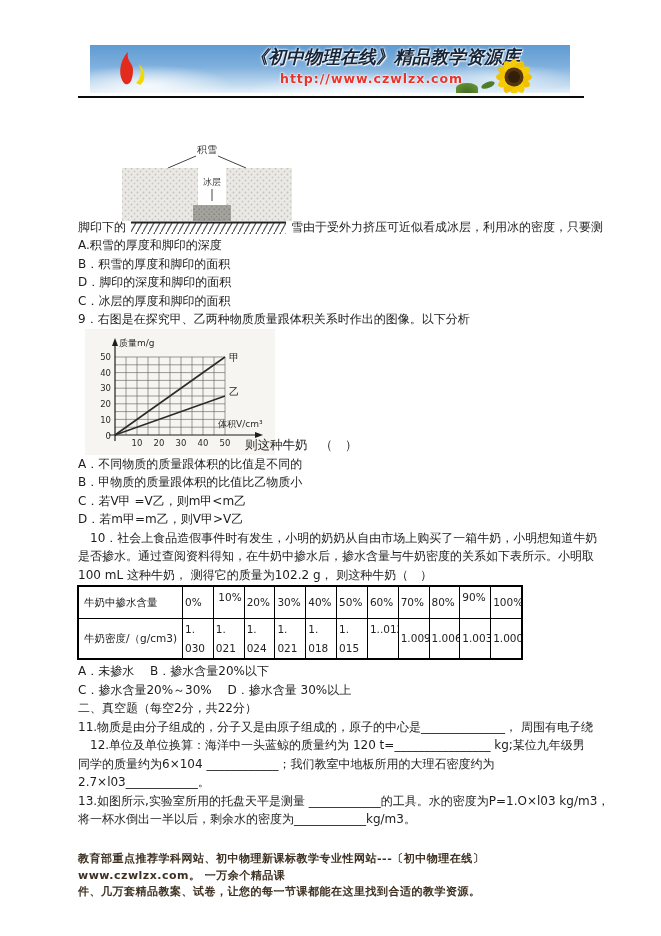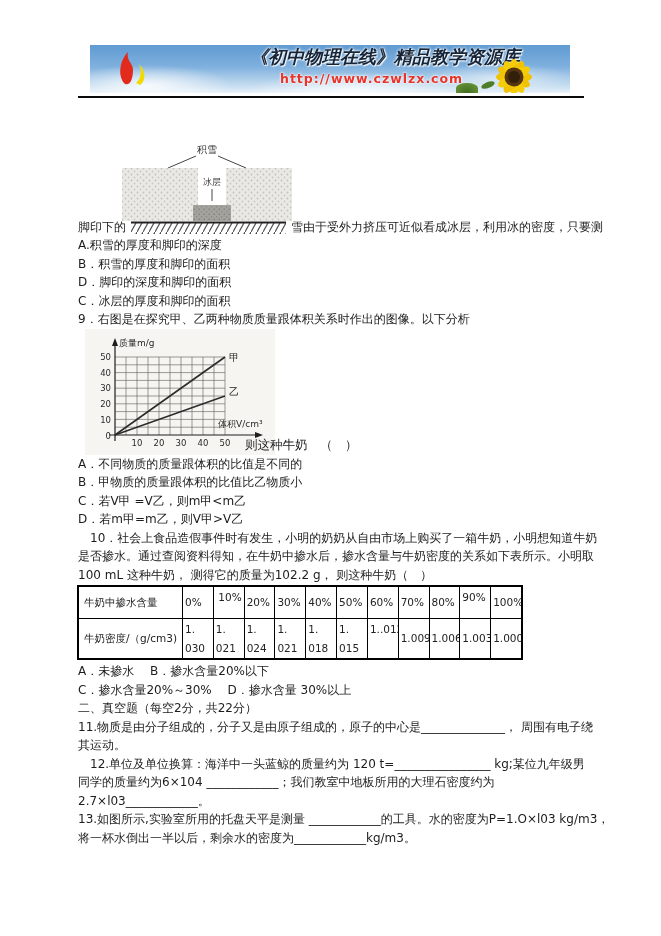--- a/index.html
+++ b/index.html
@@ -233,25 +233,28 @@
       </tr>
     </tbody>
       </table>
 
     <div class="line">A．未掺水　 B．掺水含量20%以下</div>
     <div class="line">C．掺水含量20%～30%　 D．掺水含量 30%以上</div>
 
     <div class="line">二、真空题（每空2分，共22分）</div>
 
     <div class="line">11.物质是由分子组成的，分子又是由原子组成的，原子的中心是______________， 周围有电子绕</div>
-    <div class="line">其运动。</div>
 
     <div class="line indent">12.单位及单位换算：海洋中一头蓝鲸的质量约为 120 t=________________ kg;某位九年级男</div>
     <div class="line">同学的质量约为6×104 ____________；我们教室中地板所用的大理石密度约为</div>
     <div class="line">2.7×l03____________。</div>
 
     <div class="line">13.如图所示,实验室所用的托盘天平是测量 ____________的工具。水的密度为P=1.O×l03 kg/m3，</div>
     <div class="line">将一杯水倒出一半以后，剩余水的密度为____________kg/m3。</div>
 
   </div>
 
+  <div class="footer">
+    <div>教育部重点推荐学科网站、初中物理新课标教学专业性网站---〔初中物理在线〕www.czwlzx.com。 一万余个精品课</div>
+    <div>件、几万套精品教案、试卷，让您的每一节课都能在这里找到合适的教学资源。</div>
+  </div>
 
 </div>
 
 </body></html>

